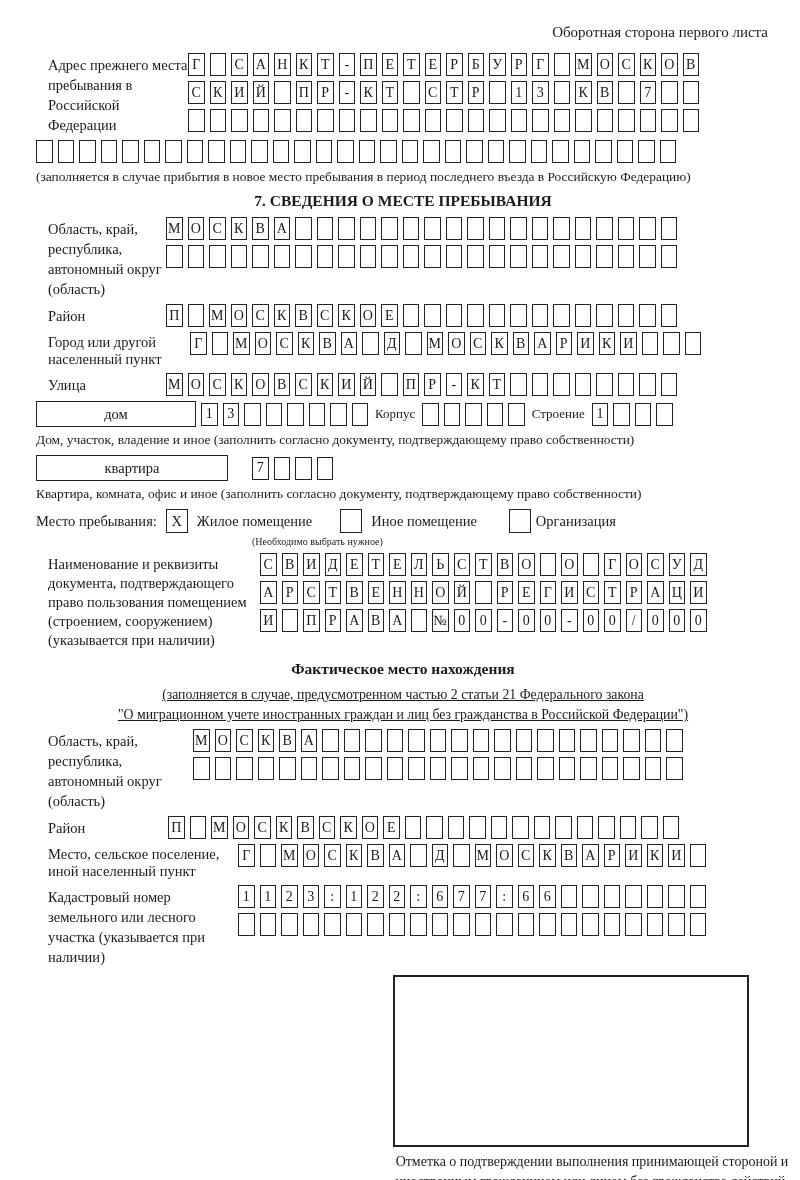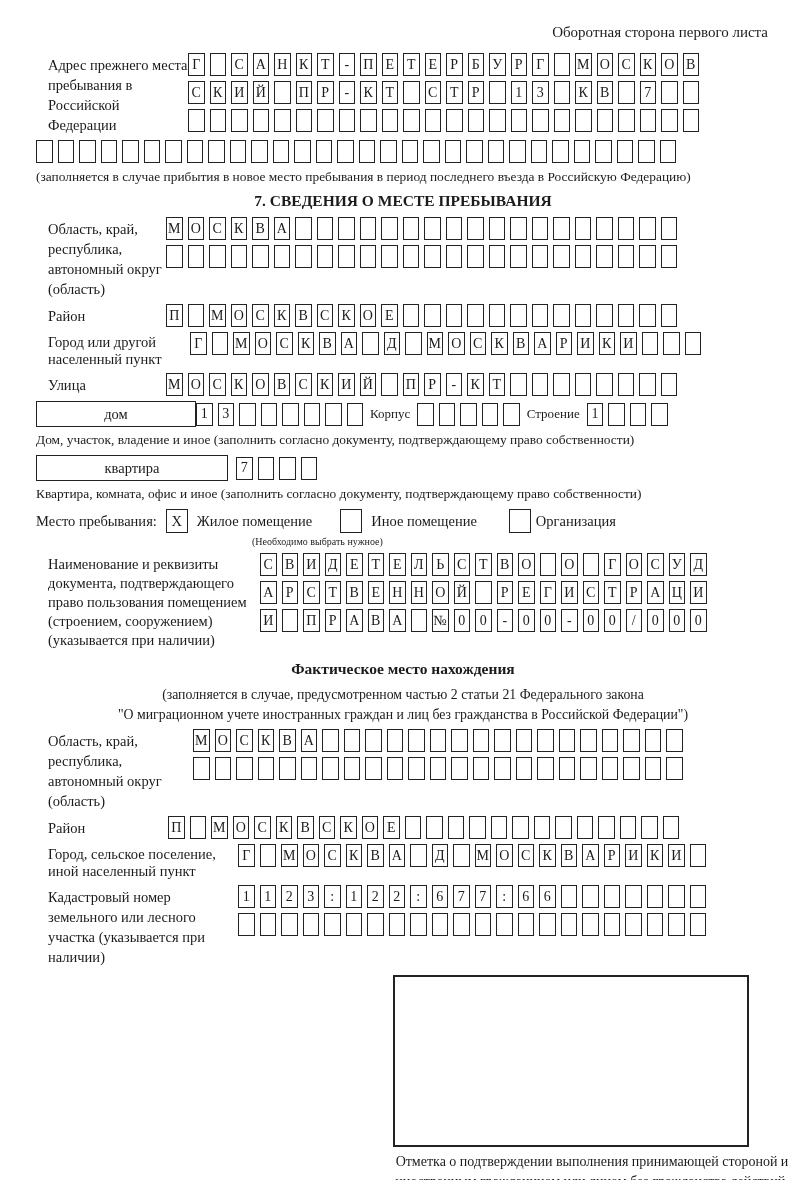--- a/index.html
+++ b/index.html
@@ -21,28 +21,28 @@
   .rows { display: flex; flex-direction: column; gap: 5px; }
   .cells { display: flex; gap: 5px; }
   .cell {
     width: 16.5px; height: 23px; flex: none;
     border: 1.6px solid #222;
     display: flex; align-items: center; justify-content: center;
     font-size: 14px; line-height: 1;
   }
   .note { font-size: 13.4px; line-height: 17px; margin: 1px 0 7px 0; }
   .h-center { text-align: center; font-weight: bold; font-size: 15.5px; margin: 6px 0 7px 0; }
-  .sub-center { text-align: center; font-size: 13.8px; line-height: 20px; margin-bottom: 4px; }
+  .sub-center { text-align: center; font-size: 13.8px; line-height: 20px; margin-bottom: 4px; text-decoration: underline; }
 
   .inline-row { display: flex; align-items: center; margin-bottom: 4px; }
   .widebox {
     border: 1.6px solid #222; height: 26px; flex: none;
     display: flex; align-items: center; justify-content: center; font-size: 14.5px;
   }
-  .gap5 { } .gap8 { margin-right: 8px; }
+  .gap5 { margin-right: 5px; } .gap8 { margin-right: 24px; }
   .small-lbl { font-size: 13px; margin: 0 7px; flex: none; }
   .chk {
     width: 22px; height: 24px; border: 1.6px solid #222; flex: none;
     display: flex; align-items: center; justify-content: center; font-size: 14.5px;
   }
   .stay-row { display: flex; align-items: center; margin: 5px 0 3px 0; font-size: 14.5px; }
   .stay-opt { display: flex; align-items: center; }
   .opt-lbl { margin: 0 10px 0 9px; }
   .choose-note { font-size: 10px; margin: 0 0 6px 216px; }
 
@@ -548,21 +548,21 @@
         <div class="cell"></div>
         <div class="cell"></div>
         <div class="cell"></div>
         <div class="cell"></div>
         <div class="cell"></div>
         <div class="cell"></div>
       </div>
   </div>
 
   <div class="field">
-    <div class="lbl w190" style="line-height:17px">Город, сельское поселение, иной населенный пункт</div>
+    <div class="lbl w190" style="line-height:17px">Место, сельское поселение, иной населенный пункт</div>
     <div class="cells">
         <div class="cell">Г</div>
         <div class="cell"></div>
         <div class="cell">М</div>
         <div class="cell">О</div>
         <div class="cell">С</div>
         <div class="cell">К</div>
         <div class="cell">В</div>
         <div class="cell">А</div>
         <div class="cell"></div>

